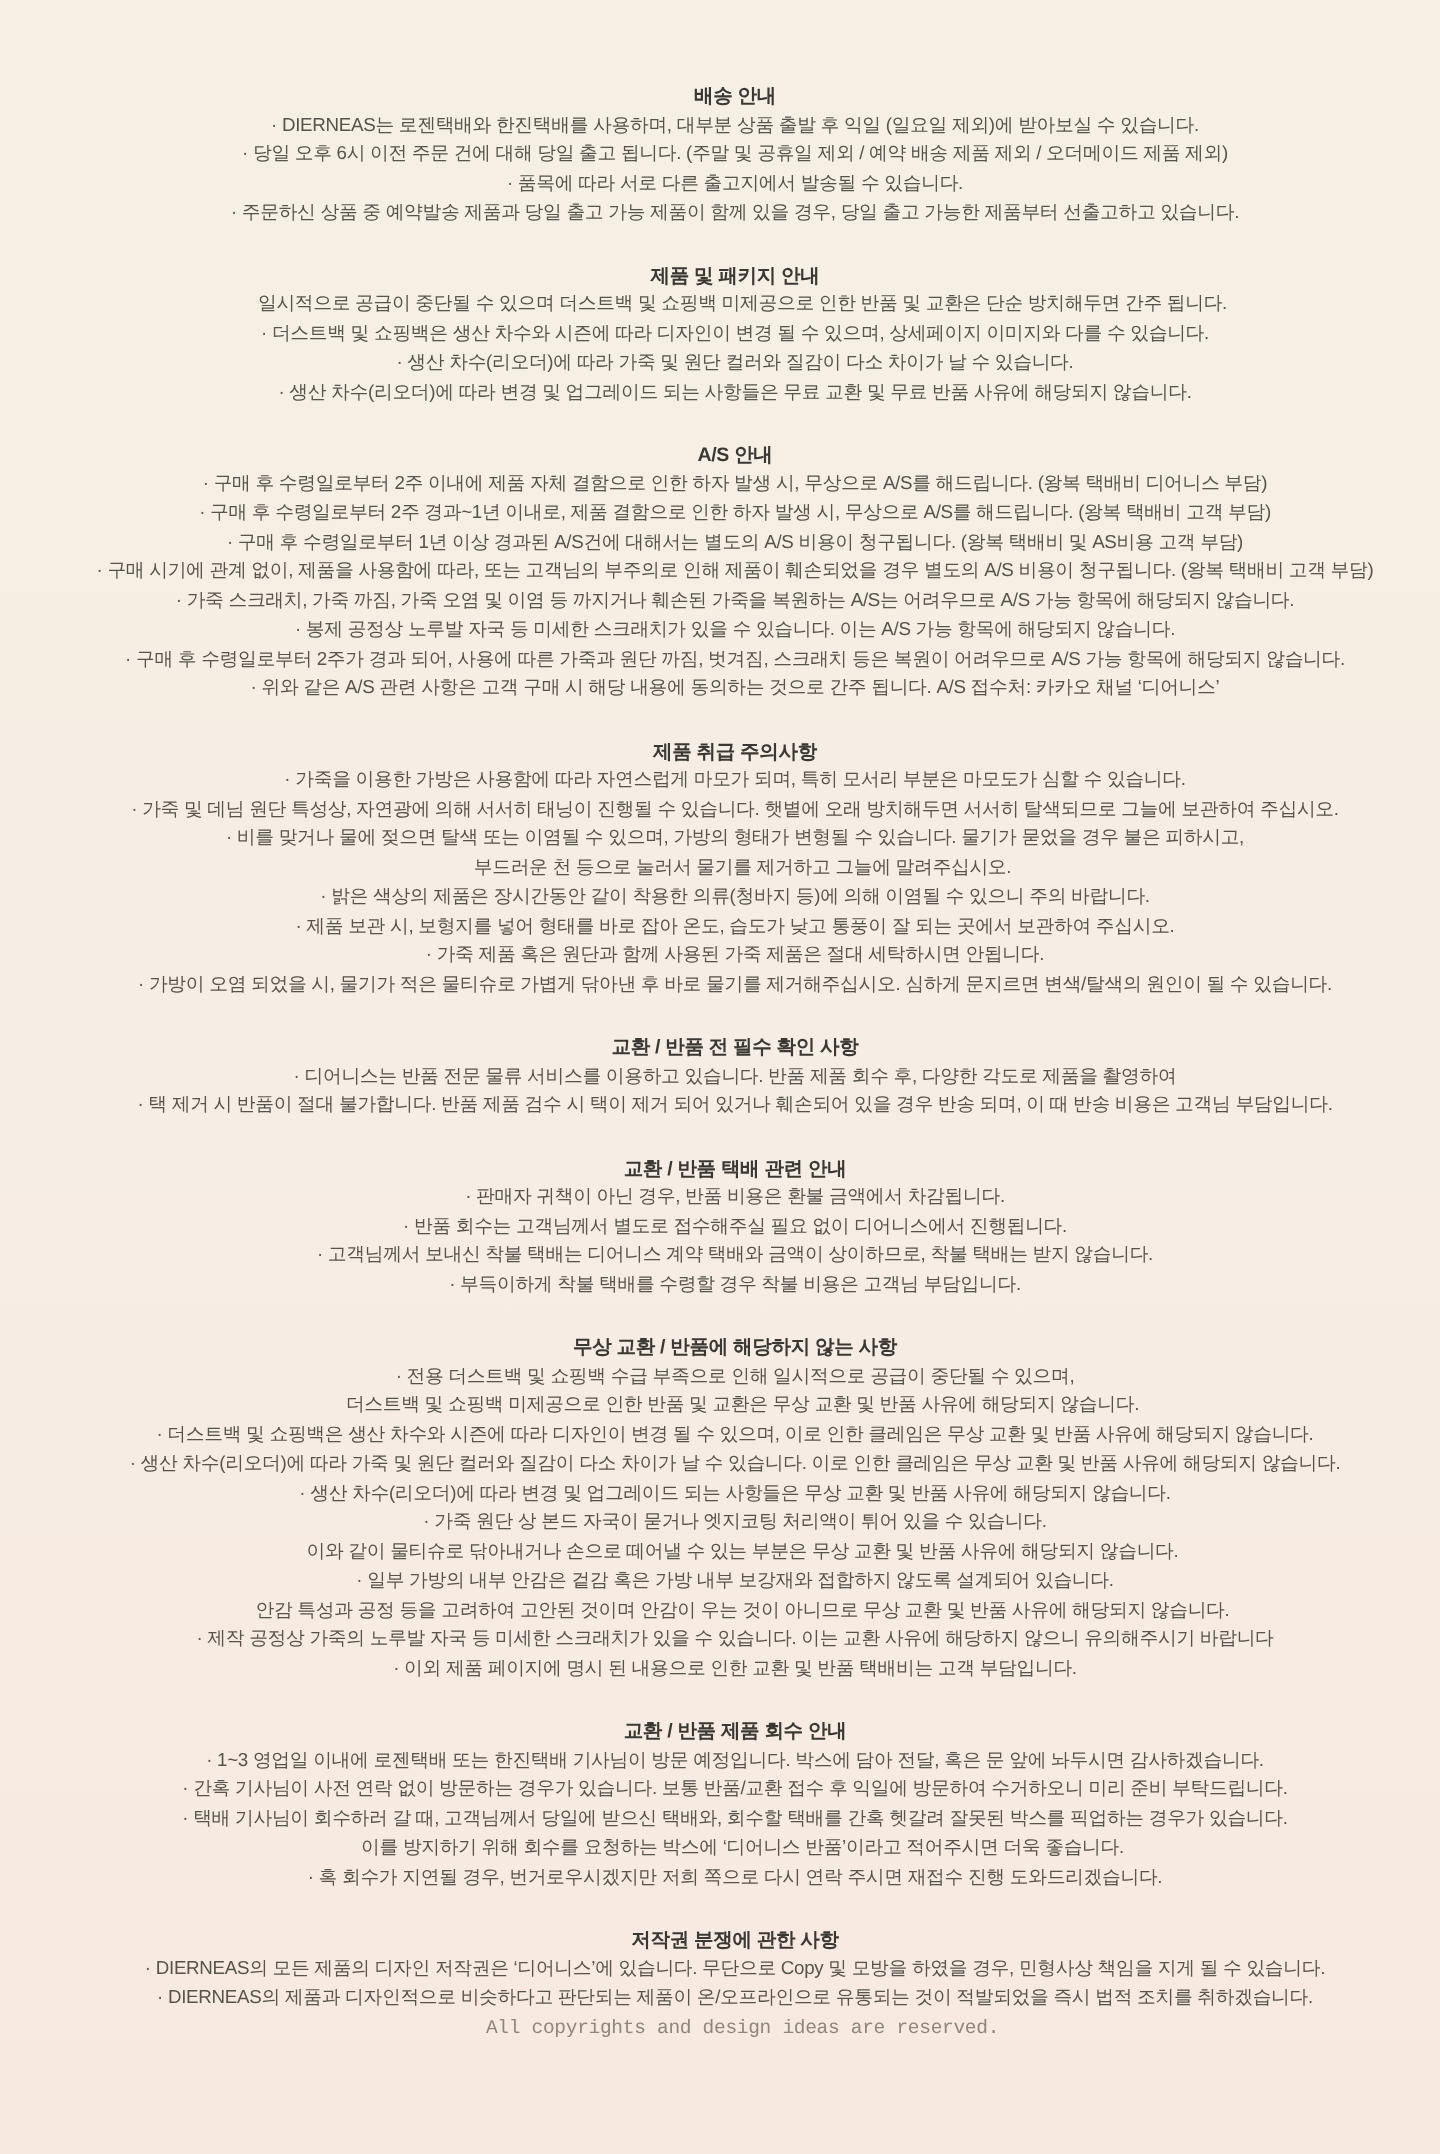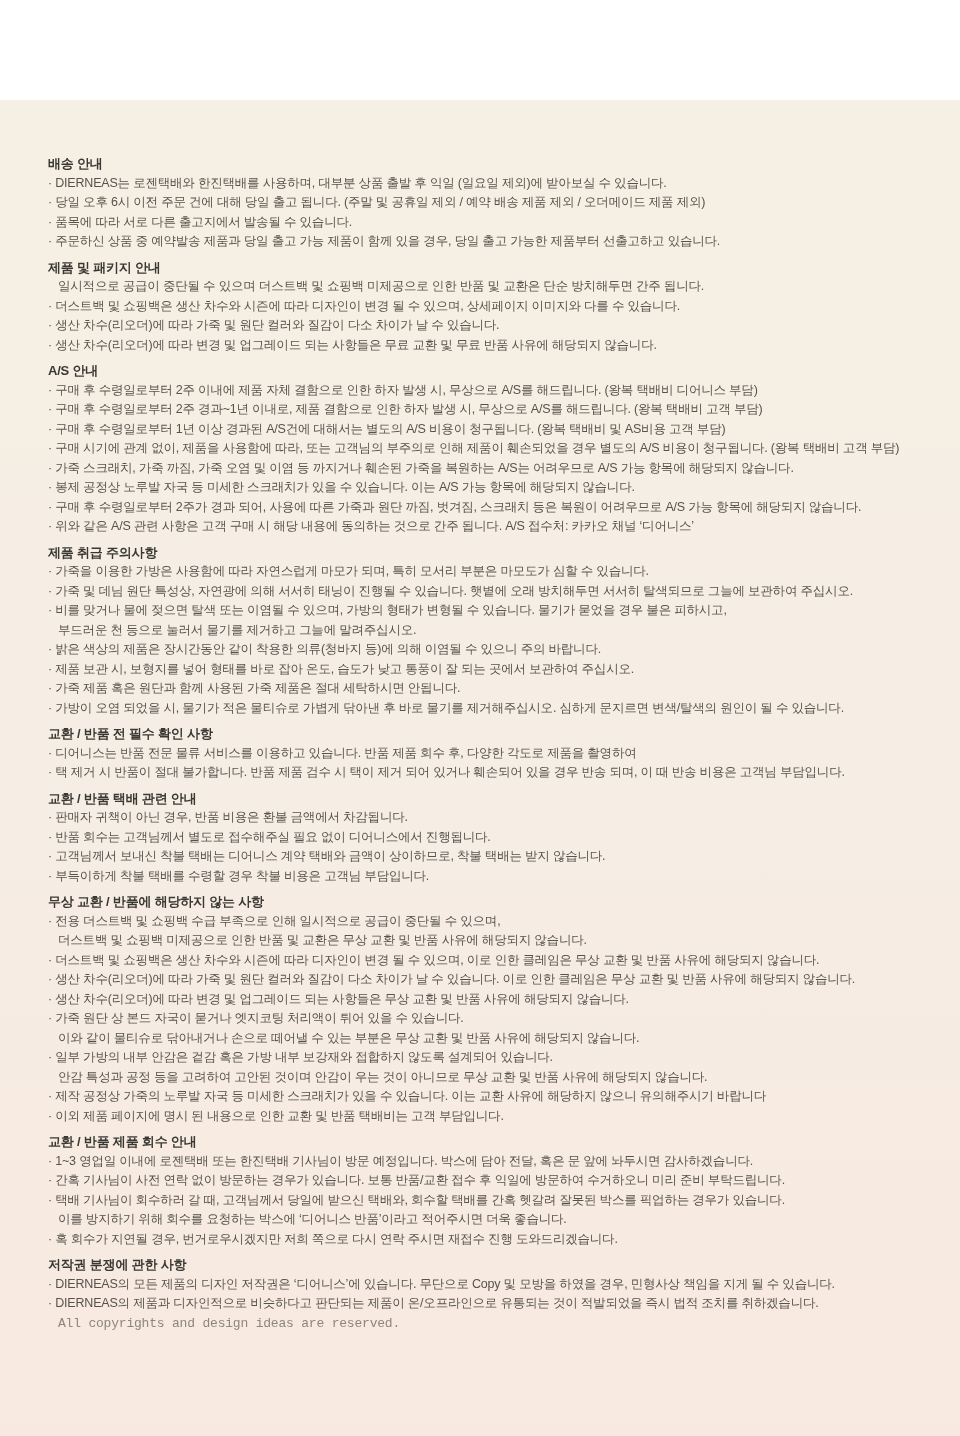--- a/index.html
+++ b/index.html
@@ -10,38 +10,39 @@
     width: 960px;
     height: 1436px;
     overflow: hidden;
     font-family: "Liberation Sans", "DejaVu Sans", sans-serif;
     background: #ffffff;
   }
   .page {
     width: 960px;
     height: 1436px;
     display: flex;
-    flex-direction: column;
+    flex-direction: row;
+    text-align: center;
   }
   .top-white {
     height: 100px;
     background: #ffffff;
     flex: 0 0 auto;
   }
   .paper {
     flex: 1 1 auto;
     background: linear-gradient(180deg, #f6f0e4 0%, #f6ede4 55%, #f8e9e0 100%);
     padding: 54px 28px 20px 48px;
     box-sizing: border-box;
   }
   section.notice-section {
     margin: 0 0 0 0;
   }
   section.notice-section + section.notice-section {
-    margin-top: 6px;
+    margin-top: 22px;
   }
   h3.sec-heading {
     margin: 0;
     padding: 0;
     font-size: 13px;
     line-height: 19.5px;
     font-weight: bold;
     color: #3a3833;
     letter-spacing: -0.2px;
   }

